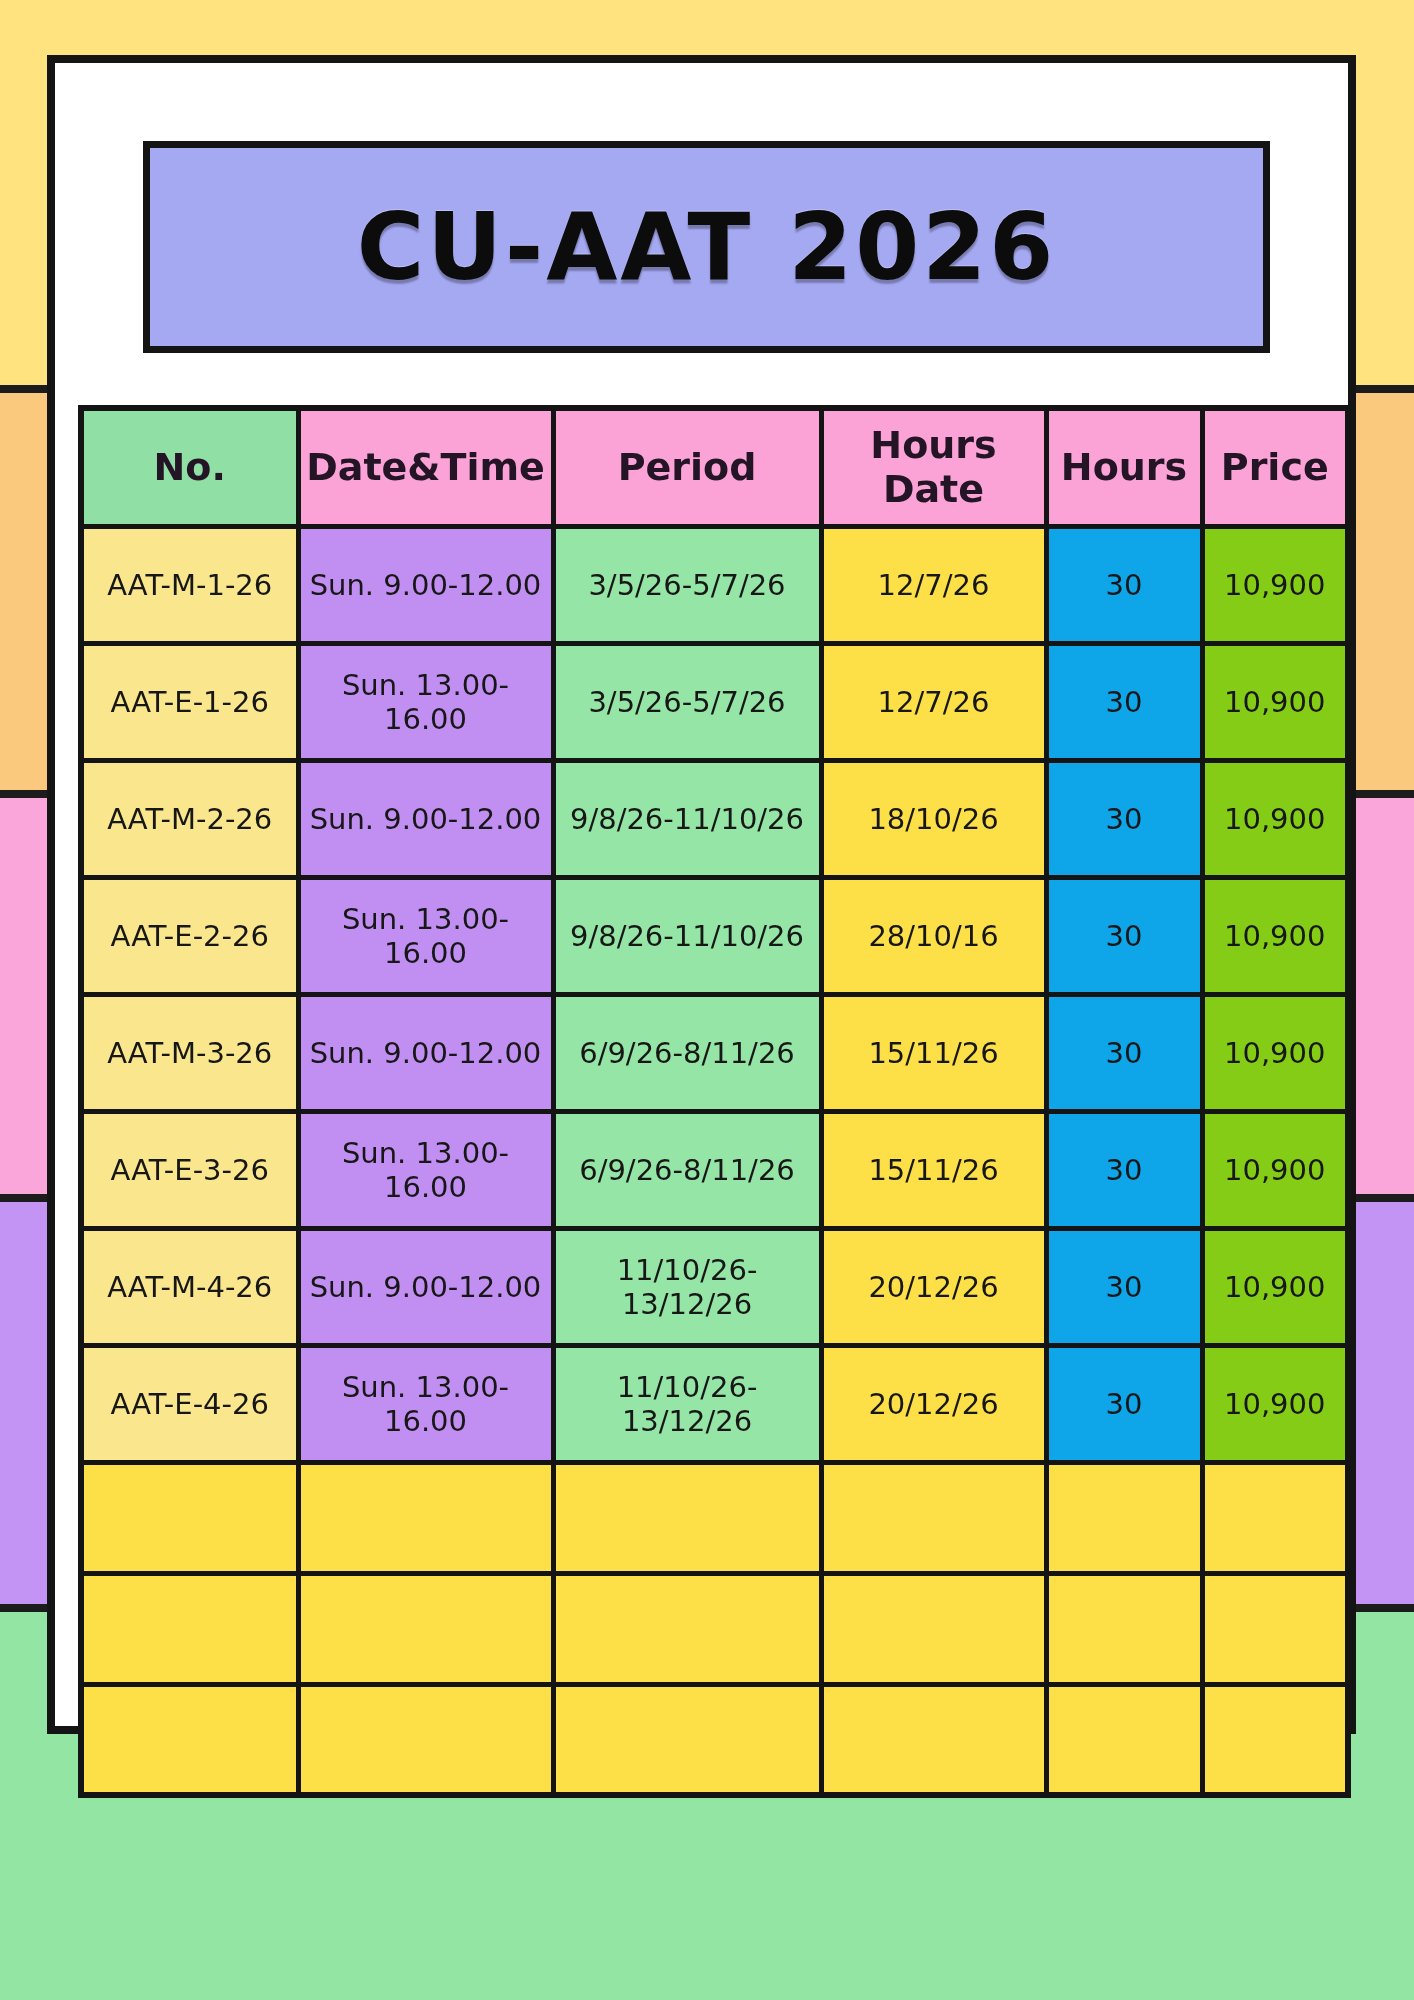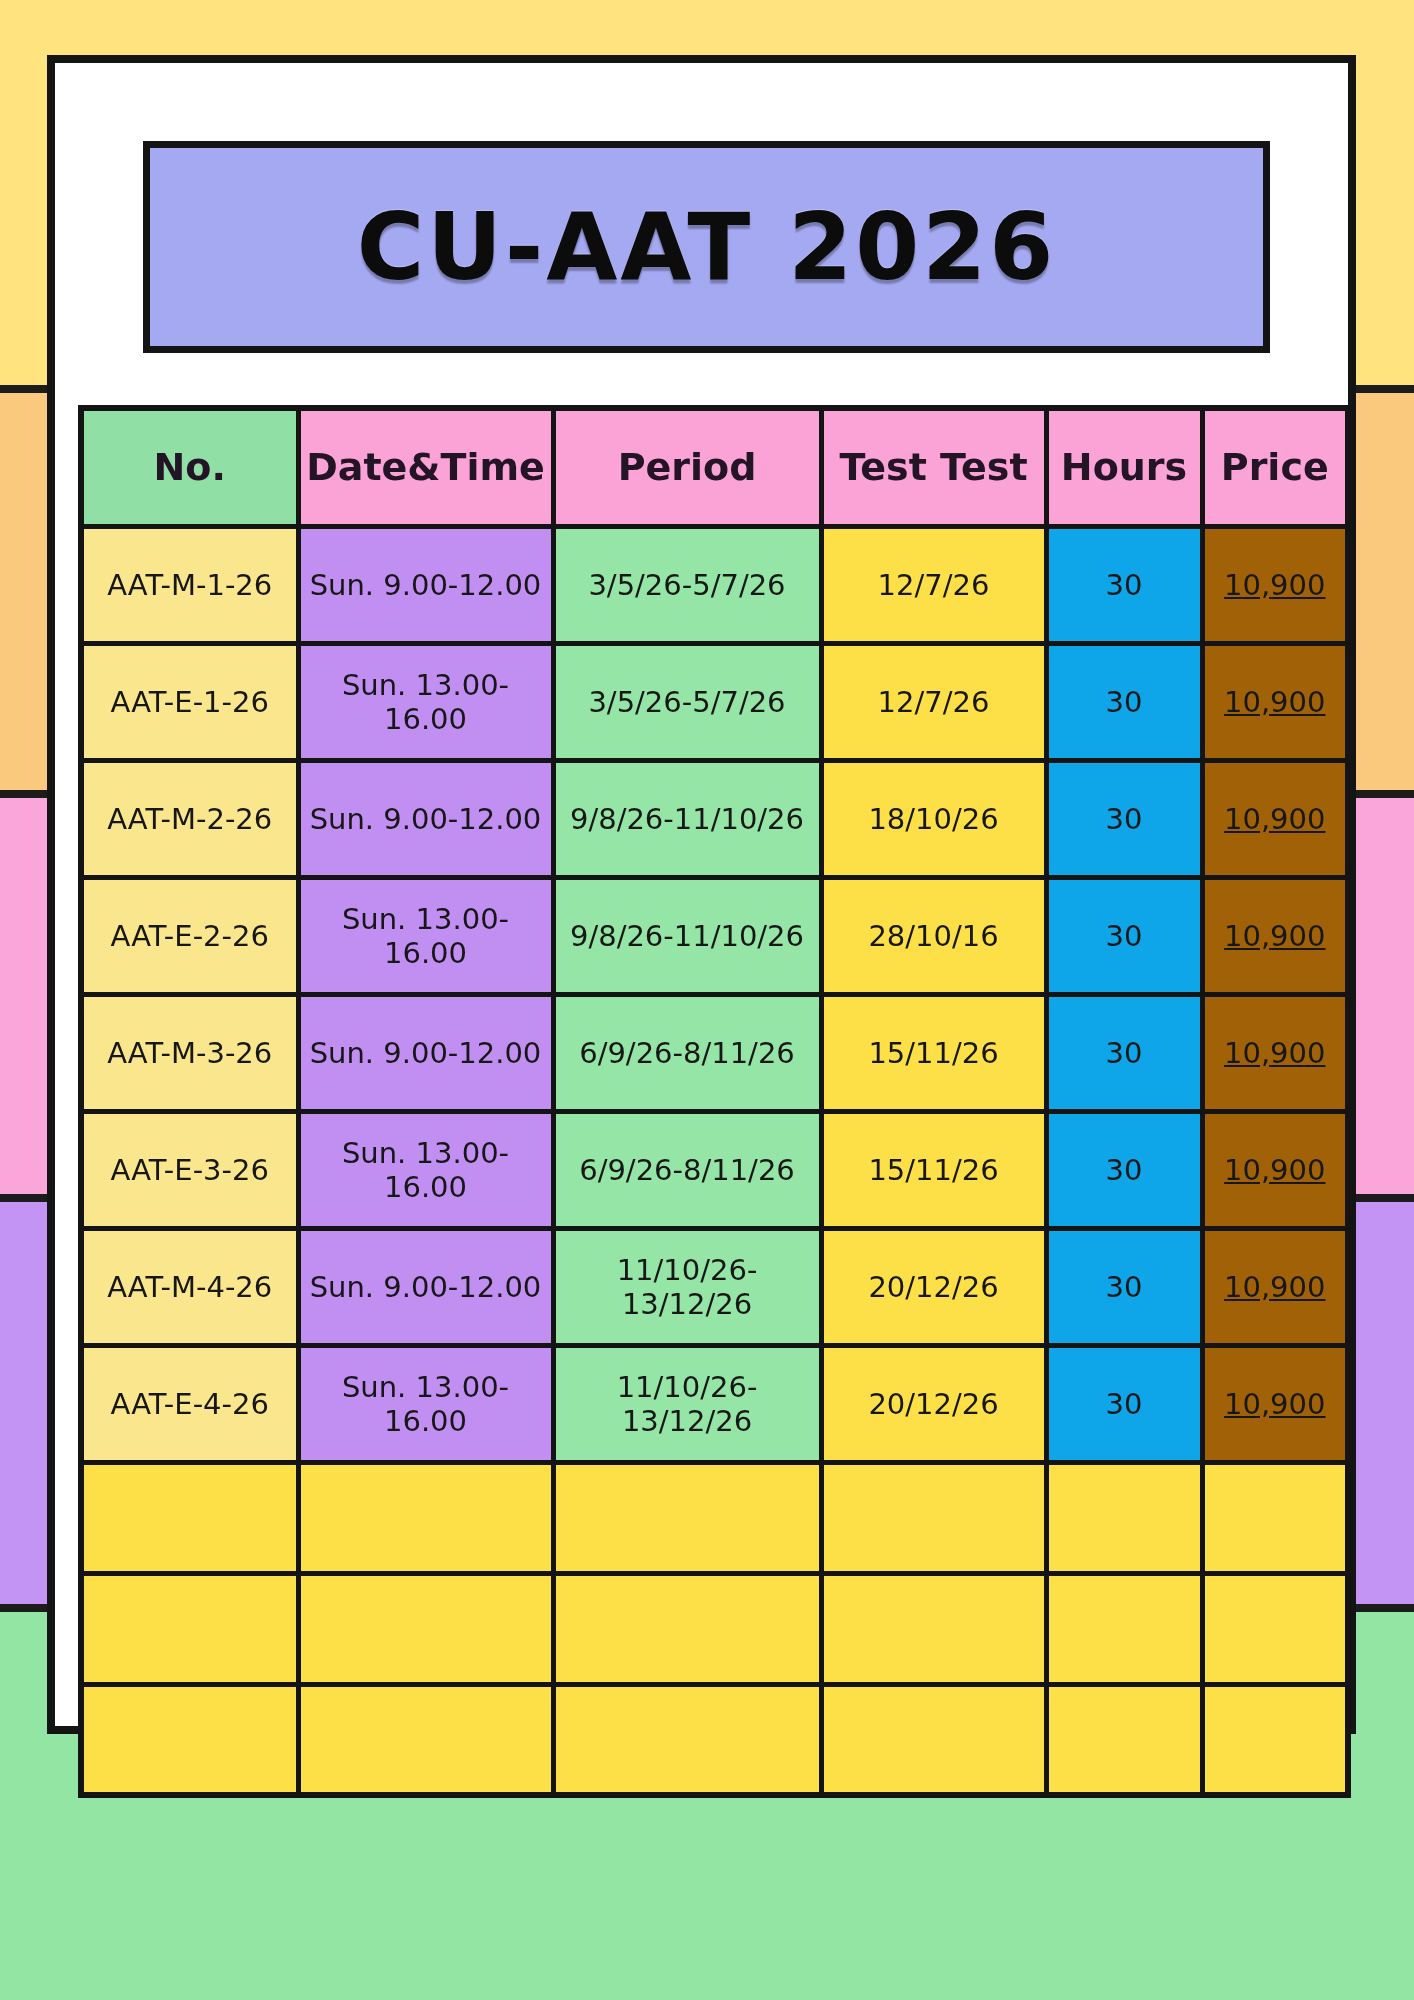--- a/index.html
+++ b/index.html
@@ -66,21 +66,21 @@
   tr.empty{height:111px;}
   
   .h-green{background:#90DFA5;}
   .h-pink{background:#FBA3D6;}
   
   .c-yellow{background:#FAE78D;}
   .c-purple{background:#C18FF2;}
   .c-green{background:#95E5A6;}
   .c-white{background:#fde047;}
   .c-gold{background:#0ea5e9;}
-  .c-cyan{background:#a16207;text-decoration:underline;}
+  .c-cyan{background:#84cc16;}
 </style>
 </head>
 <body>
 
 <div class="page">
 
   <div class="stripes">
     <div class="stripe stripe-yellow"></div>
     <div class="stripe stripe-orange"></div>
     <div class="stripe stripe-pink"></div>
@@ -102,21 +102,21 @@
             <col style="width: 268px;">
             <col style="width: 225px;">
             <col style="width: 156px;">
             <col style="width: 146px;">
           </colgroup>
         <thead>
           <tr class="hdr" id="sched-head">
               <th class="h-green">No.</th>
               <th class="h-pink">Date&amp;Time</th>
               <th class="h-pink">Period</th>
-              <th class="h-pink">Test Test</th>
+              <th class="h-pink">Hours Date</th>
               <th class="h-pink">Hours</th>
               <th class="h-pink">Price</th>
             </tr>
         </thead>
         <tbody id="sched-body">
             <tr class="data">
               <td class="c-yellow">AAT-M-1-26</td>
               <td class="c-purple">Sun. 9.00-12.00</td>
               <td class="c-green">3/5/26-5/7/26</td>
               <td class="c-white">12/7/26</td>

